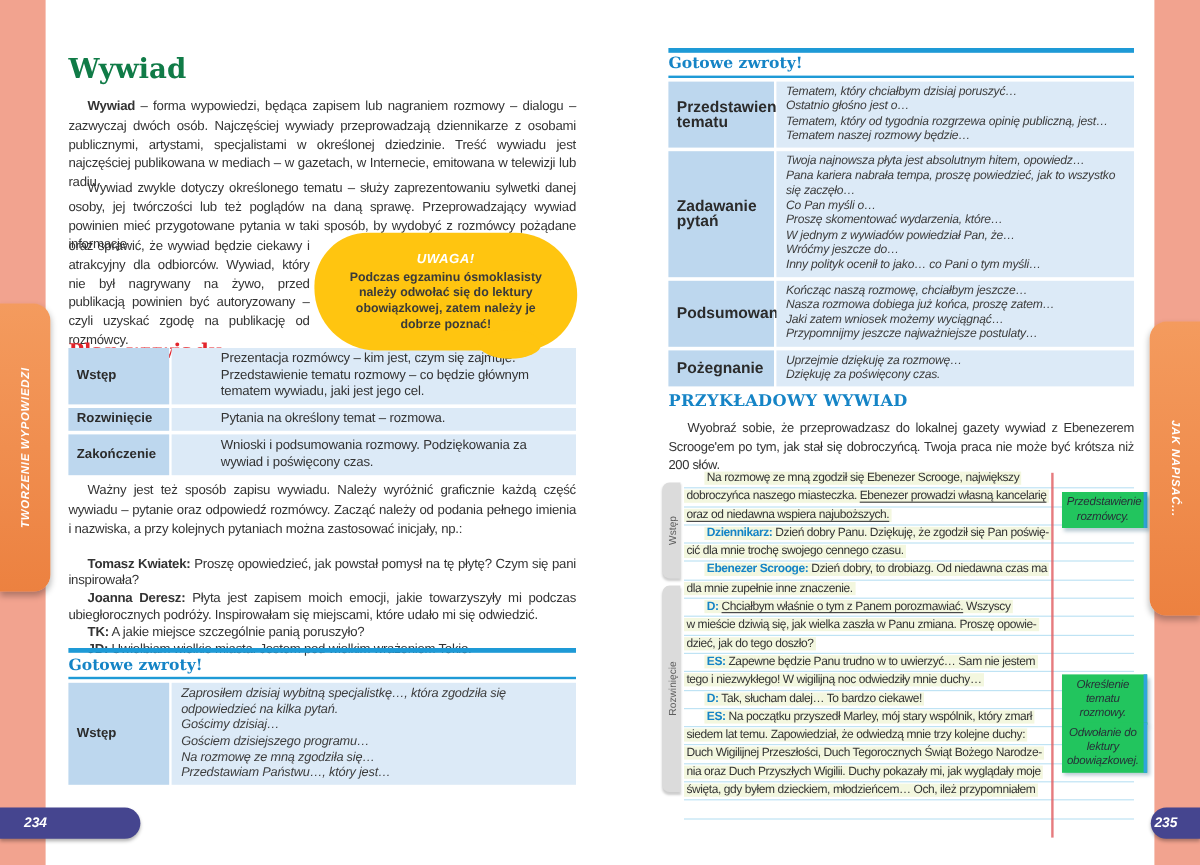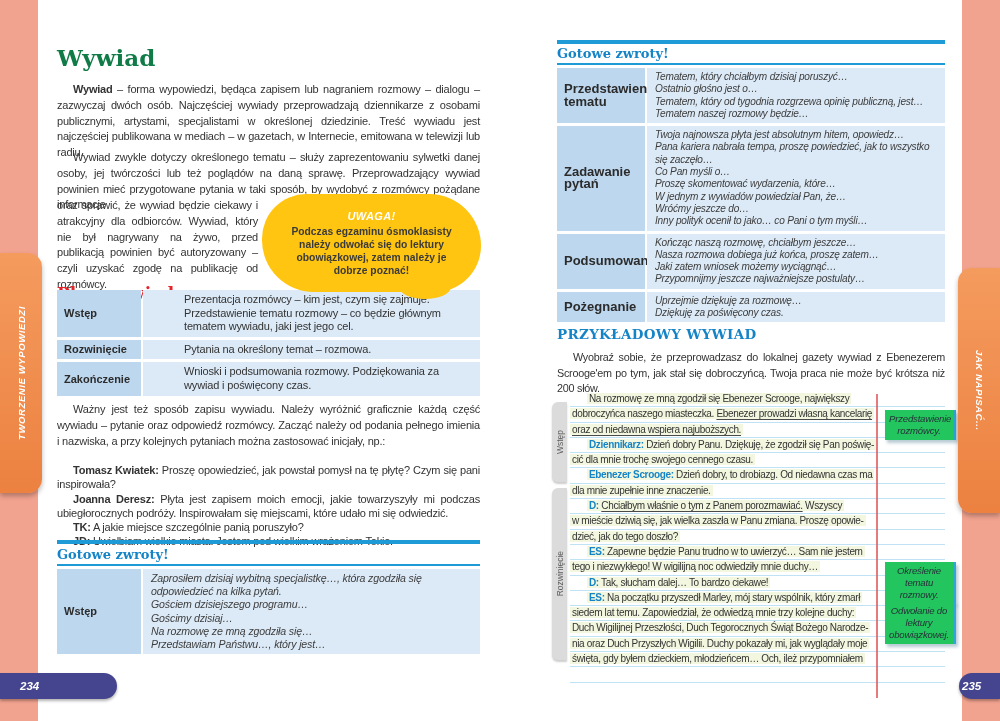--- a/index.html
+++ b/index.html
@@ -138,22 +138,22 @@
     </div>
 
   <div class="abs bluebar" style="left:57px;top:540px;width:423px;"></div>
   <div class="abs gz" style="left:57px;top:547px;width:423px;">Gotowe zwroty!</div>
   <div class="abs thinline" style="left:57px;top:564px;width:423px;"></div>
   <div class="abs tbl phr" style="left:57px;top:569px;width:423px;" id="phrases-left">
       <div class="row">
         <div class="lab">Wstęp</div>
         <div class="bod">
           <div>Zaprosiłem dzisiaj wybitną specjalistkę…, która zgodziła się odpowiedzieć na kilka pytań.</div>
+          <div>Gościmy dzisiaj…</div>
           <div>Gościem dzisiejszego programu…</div>
-          <div>Gościmy dzisiaj…</div>
           <div>Na rozmowę ze mną zgodziła się…</div>
           <div>Przedstawiam Państwu…, który jest…</div>
         </div>
       </div>
     </div>
 
   <div class="abs bluebar" style="left:557px;top:40px;width:388px;"></div>
   <div class="abs gz" style="left:557px;top:46px;width:388px;">Gotowe zwroty!</div>
   <div class="abs thinline" style="left:557px;top:63px;width:388px;"></div>
   <div class="abs tbl phr phr-r" style="left:557px;top:68px;width:388px;" id="phrases-right">

